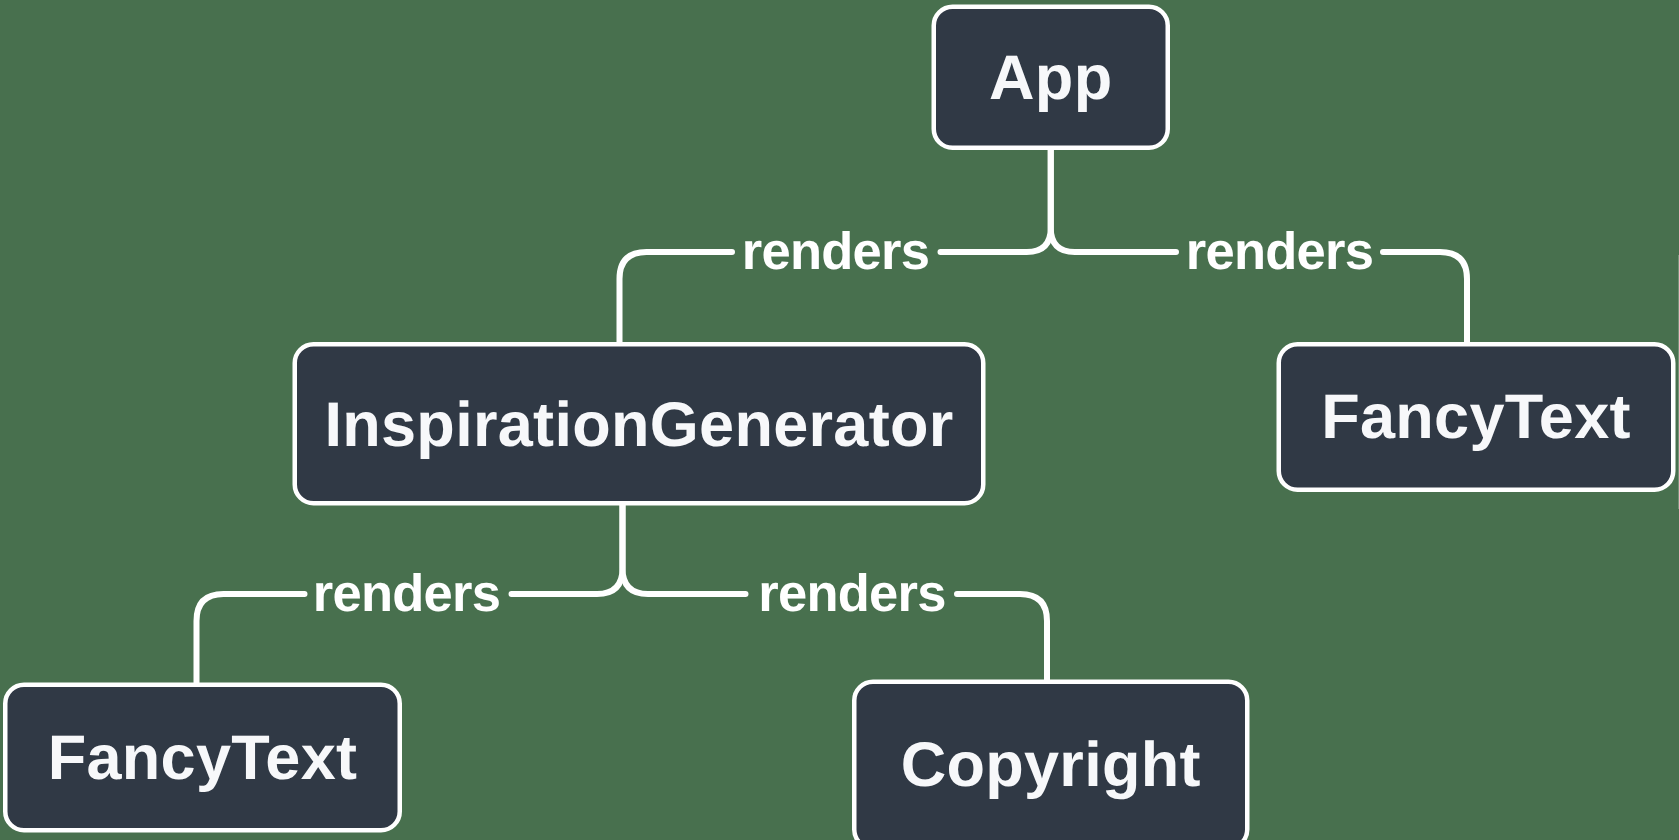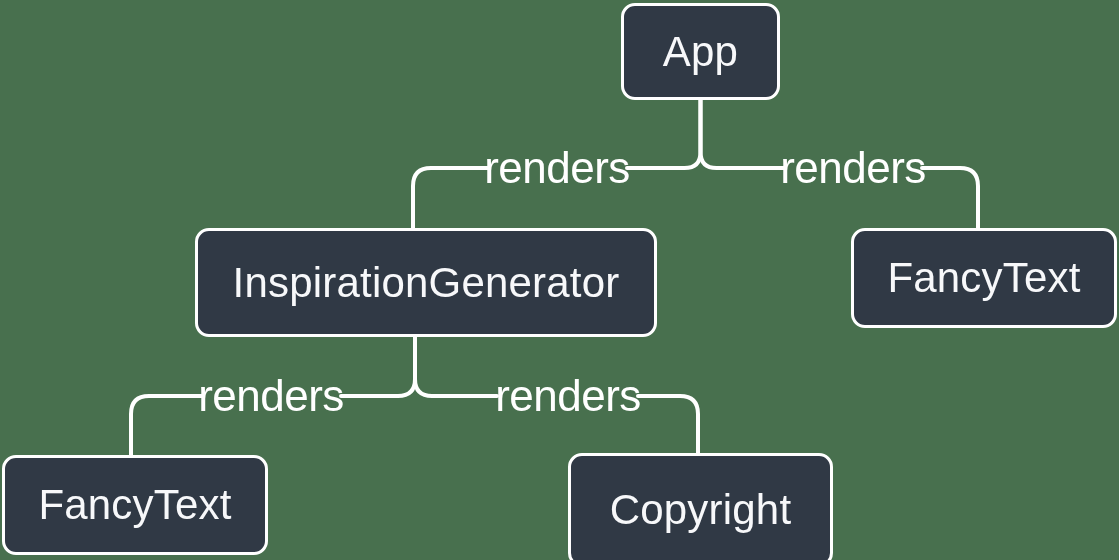--- a/index.html
+++ b/index.html
@@ -28,33 +28,33 @@
     stroke-linecap: round;
   }
   .node {
     position: absolute;
     box-sizing: border-box;
     background: var(--node-fill, #303945);
     border: 3.5px solid var(--node-border, #FFFFFF);
     border-radius: 14px;
     color: #F7F8FA;
     font-size: 42px;
-    font-weight: 400;
+    font-weight: 700;
     display: flex;
     align-items: center;
     justify-content: center;
     white-space: nowrap;
     letter-spacing: 0.2px;
   }
   .edge-label {
     position: absolute;
     transform: translate(-50%, -50%);
     color: #FFFFFF;
-    font-size: 44px;
-    font-weight: 400;
+    font-size: 35px;
+    font-weight: 700;
     letter-spacing: -0.5px;
     line-height: 1;
     white-space: nowrap;
   }
 </style>
 </head>
 <body>
 
 <div class="stage">
 

